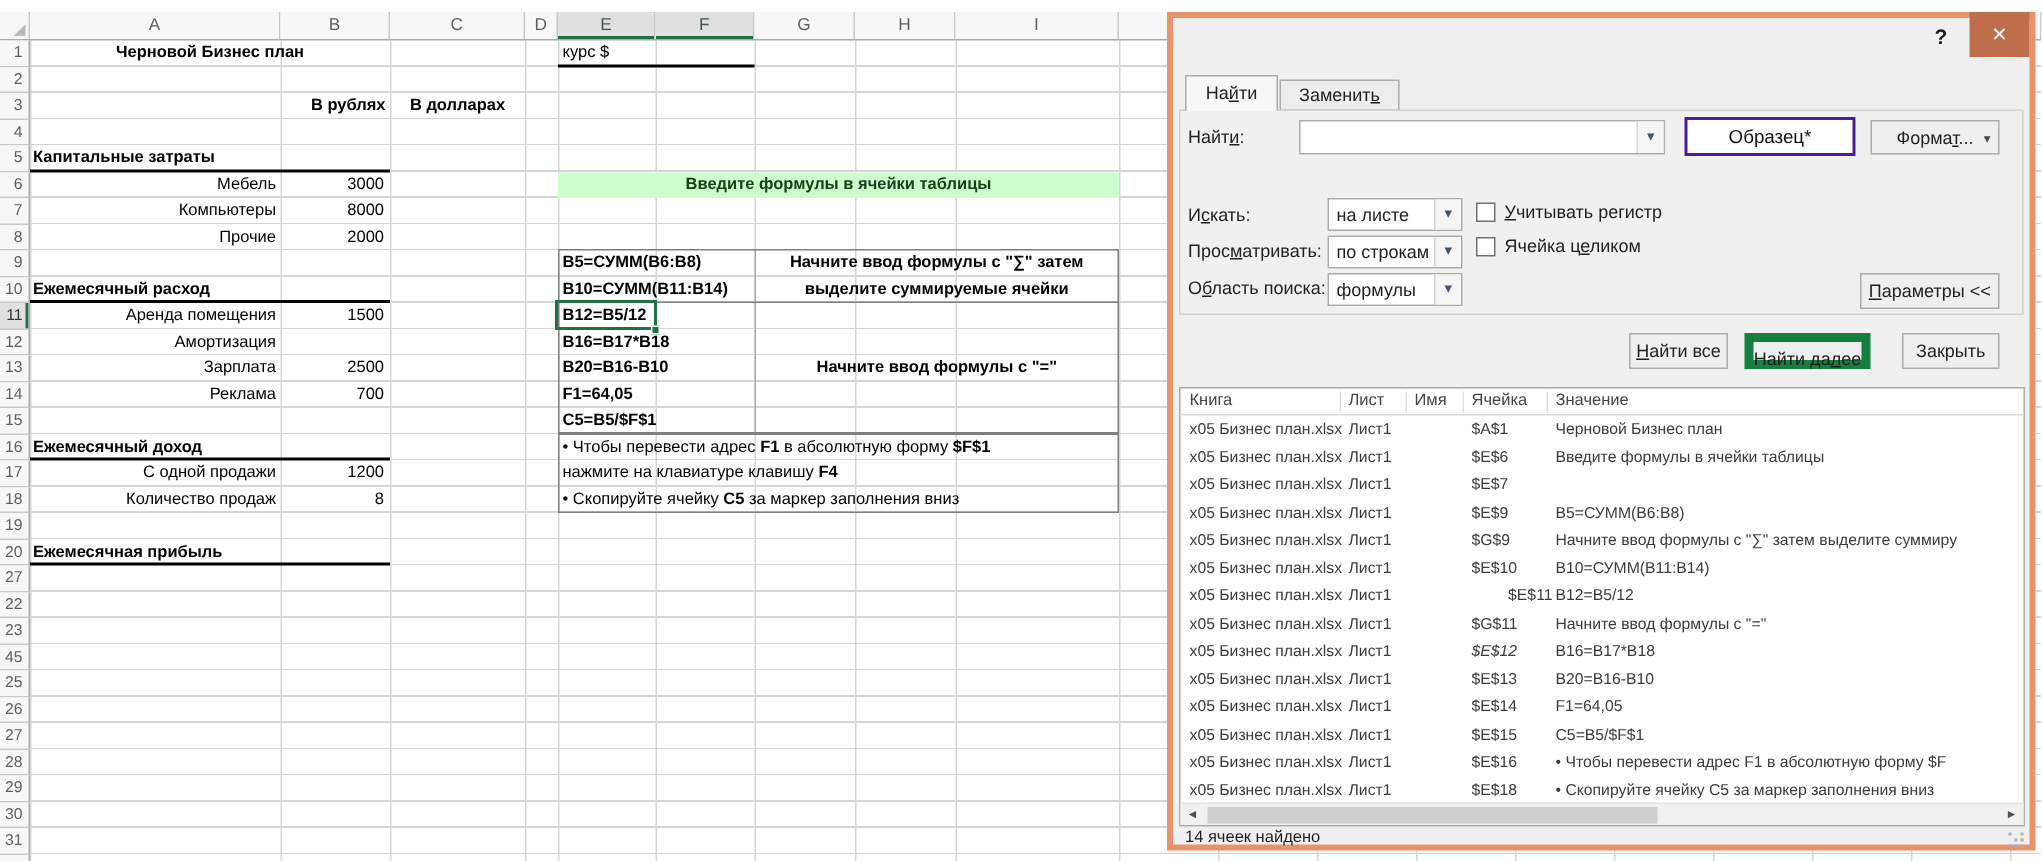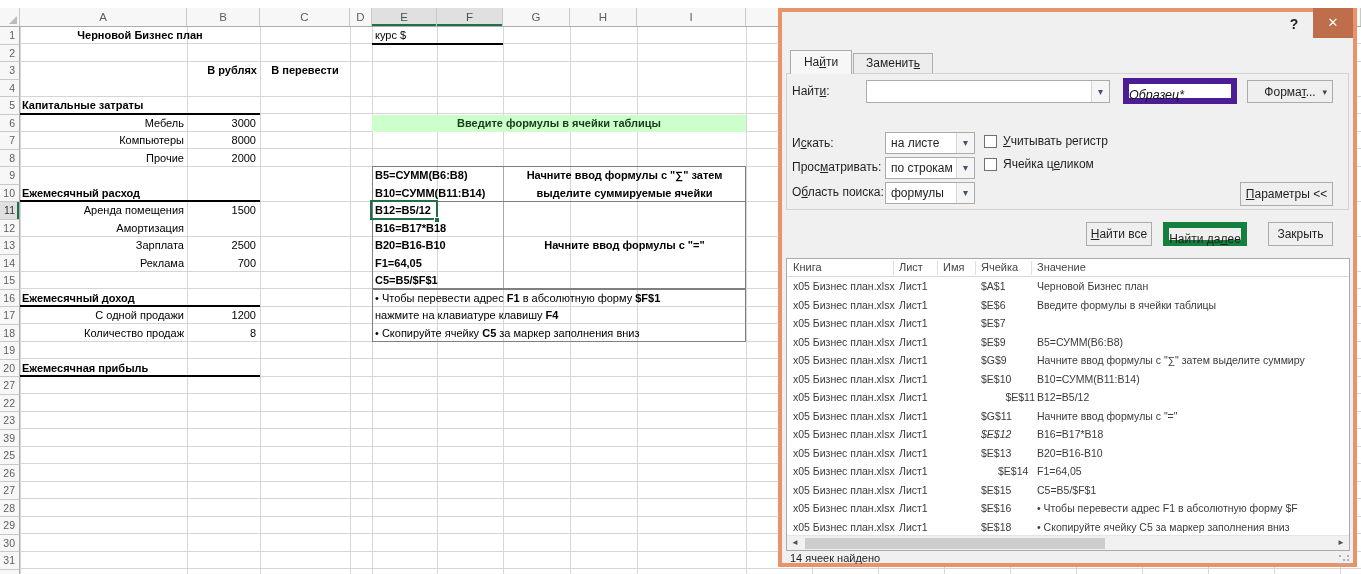--- a/index.html
+++ b/index.html
@@ -44,22 +44,22 @@
   #tab-replace{left:71px;top:41px;width:80px;height:21px;background:#EDEDED;border:1px solid #ACACAC;line-height:19px;}
   #tabpage{position:absolute;left:4px;top:61px;width:563px;height:137px;border:1px solid #D2D2D2;box-sizing:border-box;}
   .dlbl{position:absolute;font-size:12px;color:#1F1F1F;white-space:nowrap;}
   .combo{position:absolute;background:#fff;border:1px solid #ABABAB;box-sizing:border-box;font-size:12px;color:#1F1F1F;}
   .combo .val{position:absolute;left:5px;top:0;line-height:20px;}
   .combo .arrow{position:absolute;right:0;top:0;bottom:0;width:17px;border-left:1px solid #D5D5D5;background:#F5F5F5;
                 color:#44546A;text-align:center;font-size:10px;line-height:20px;}
   .btn{position:absolute;background:#EFEFEF;border:1px solid #ABABAB;box-sizing:border-box;
        font-size:12px;color:#1F1F1F;text-align:center;}
   .btn.default{border:6px solid #15803d;}
-  #samplebtn{position:absolute;background:#fff;border:6px solid #4c1d95;box-sizing:border-box;
-             font-size:12.5px;color:#111;font-style:italic;}
+  #samplebtn{position:absolute;background:#fff;border:2px solid #4c1d95;box-sizing:border-box;
+             font-size:12.5px;color:#111;text-align:center;}
   .chk{position:absolute;width:13px;height:13px;background:#fff;border:1px solid #707070;box-sizing:border-box;}
   
   #list{position:absolute;left:4px;top:246px;width:564px;height:293px;background:#fff;
         border:1px solid #ABABAB;box-sizing:border-box;}
   #listhdr{position:absolute;left:0;top:0;width:100%;height:18px;border-bottom:1px solid #D9D9D9;box-sizing:border-box;}
   .lh{position:absolute;top:0;font-size:11px;color:#444;line-height:17px;white-space:nowrap;}
   .lsep{position:absolute;top:2px;height:14px;width:1px;background:#E0E0E0;}
   #listrows{position:absolute;left:0;top:18px;width:100%;}
   .lrow{position:relative;height:18.5px;}
   .lc{position:absolute;top:0;font-size:10.5px;color:#3B3B3B;line-height:18.5px;white-space:nowrap;overflow:hidden;}
@@ -129,35 +129,35 @@
       <div class="rh">14</div>
       <div class="rh">15</div>
       <div class="rh">16</div>
       <div class="rh">17</div>
       <div class="rh">18</div>
       <div class="rh">19</div>
       <div class="rh">20</div>
       <div class="rh">27</div>
       <div class="rh">22</div>
       <div class="rh">23</div>
-      <div class="rh">39</div>
+      <div class="rh">45</div>
       <div class="rh">25</div>
       <div class="rh">26</div>
       <div class="rh">27</div>
       <div class="rh">28</div>
       <div class="rh">29</div>
       <div class="rh">30</div>
       <div class="rh">31</div>
       <div class="rh">32</div>
     </div>
 
   <div class="scell b center" style="left:20px;top:27px;width:240px;">Черновой Бизнес план</div>
   <div class="scell" style="left:375px;top:27px;width:80px;">курс $</div>
   <div class="scell b right" style="left:187px;top:62px;width:70px;">В рублях</div>
-  <div class="scell b center" style="left:260px;top:62px;width:90px;">В перевести</div>
+  <div class="scell b center" style="left:260px;top:62px;width:90px;">В долларах</div>
 
   <div class="scell b" style="left:22px;top:97px;width:238px;">Капитальные затраты</div>
   <div class="scell right" style="left:20px;top:114.5px;width:164px;">Мебель</div>
   <div class="scell right" style="left:187px;top:114.5px;width:69px;">3000</div>
   <div class="scell right" style="left:20px;top:132px;width:164px;">Компьютеры</div>
   <div class="scell right" style="left:187px;top:132px;width:69px;">8000</div>
   <div class="scell right" style="left:20px;top:149.5px;width:164px;">Прочие</div>
   <div class="scell right" style="left:187px;top:149.5px;width:69px;">2000</div>
 
   <div class="scell b" style="left:22px;top:184.5px;width:238px;">Ежемесячный расход</div>
@@ -338,21 +338,21 @@
           <span class="lc" style="left: 6px; width: 102px;">x05 Бизнес план.xlsx</span>
           <span class="lc" style="left: 112px; width: 42px;">Лист1</span>
           <span class="lc" style="left: 156px; width: 36px;"></span>
           <span class="lc" style="left: 194px; width: 54px;">$E$13</span>
           <span class="lc" style="left: 250px; width: 304px;">B20=B16-B10</span>
         </div>
         <div class="lrow">
           <span class="lc" style="left: 6px; width: 102px;">x05 Бизнес план.xlsx</span>
           <span class="lc" style="left: 112px; width: 42px;">Лист1</span>
           <span class="lc" style="left: 156px; width: 36px;"></span>
-          <span class="lc" style="left: 211px; width: 54px;">$E$14</span>
+          <span class="lc" style="left: 194px; width: 54px;">$E$14</span>
           <span class="lc" style="left: 250px; width: 304px;">F1=64,05</span>
         </div>
         <div class="lrow">
           <span class="lc" style="left: 6px; width: 102px;">x05 Бизнес план.xlsx</span>
           <span class="lc" style="left: 112px; width: 42px;">Лист1</span>
           <span class="lc" style="left: 156px; width: 36px;"></span>
           <span class="lc" style="left: 194px; width: 54px;">$E$15</span>
           <span class="lc" style="left: 250px; width: 304px;">C5=B5/$F$1</span>
         </div>
         <div class="lrow">

